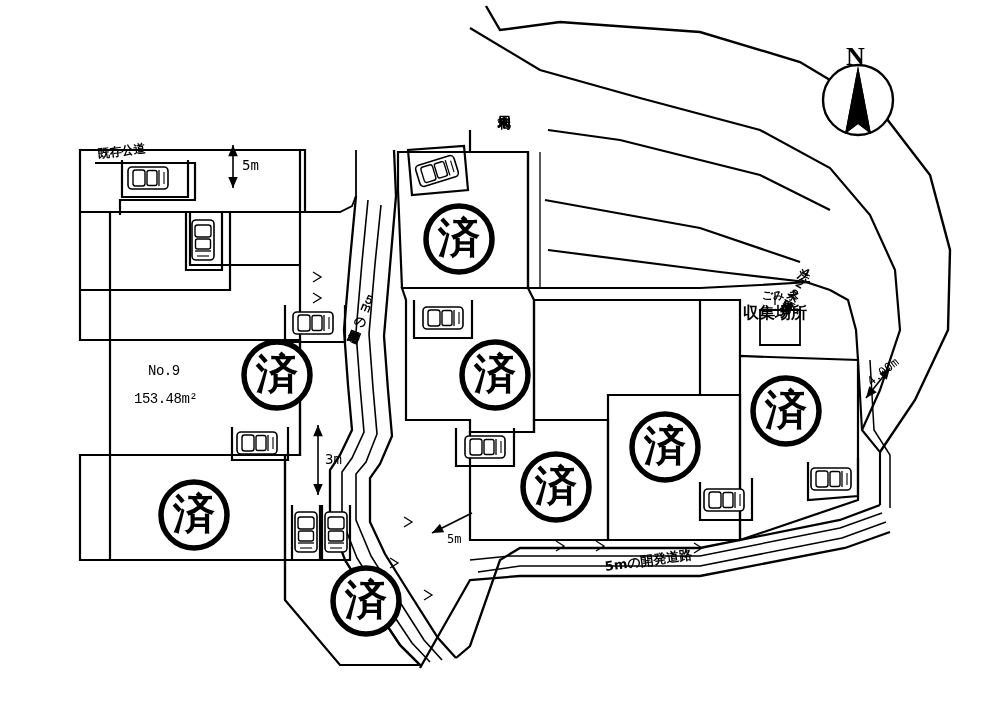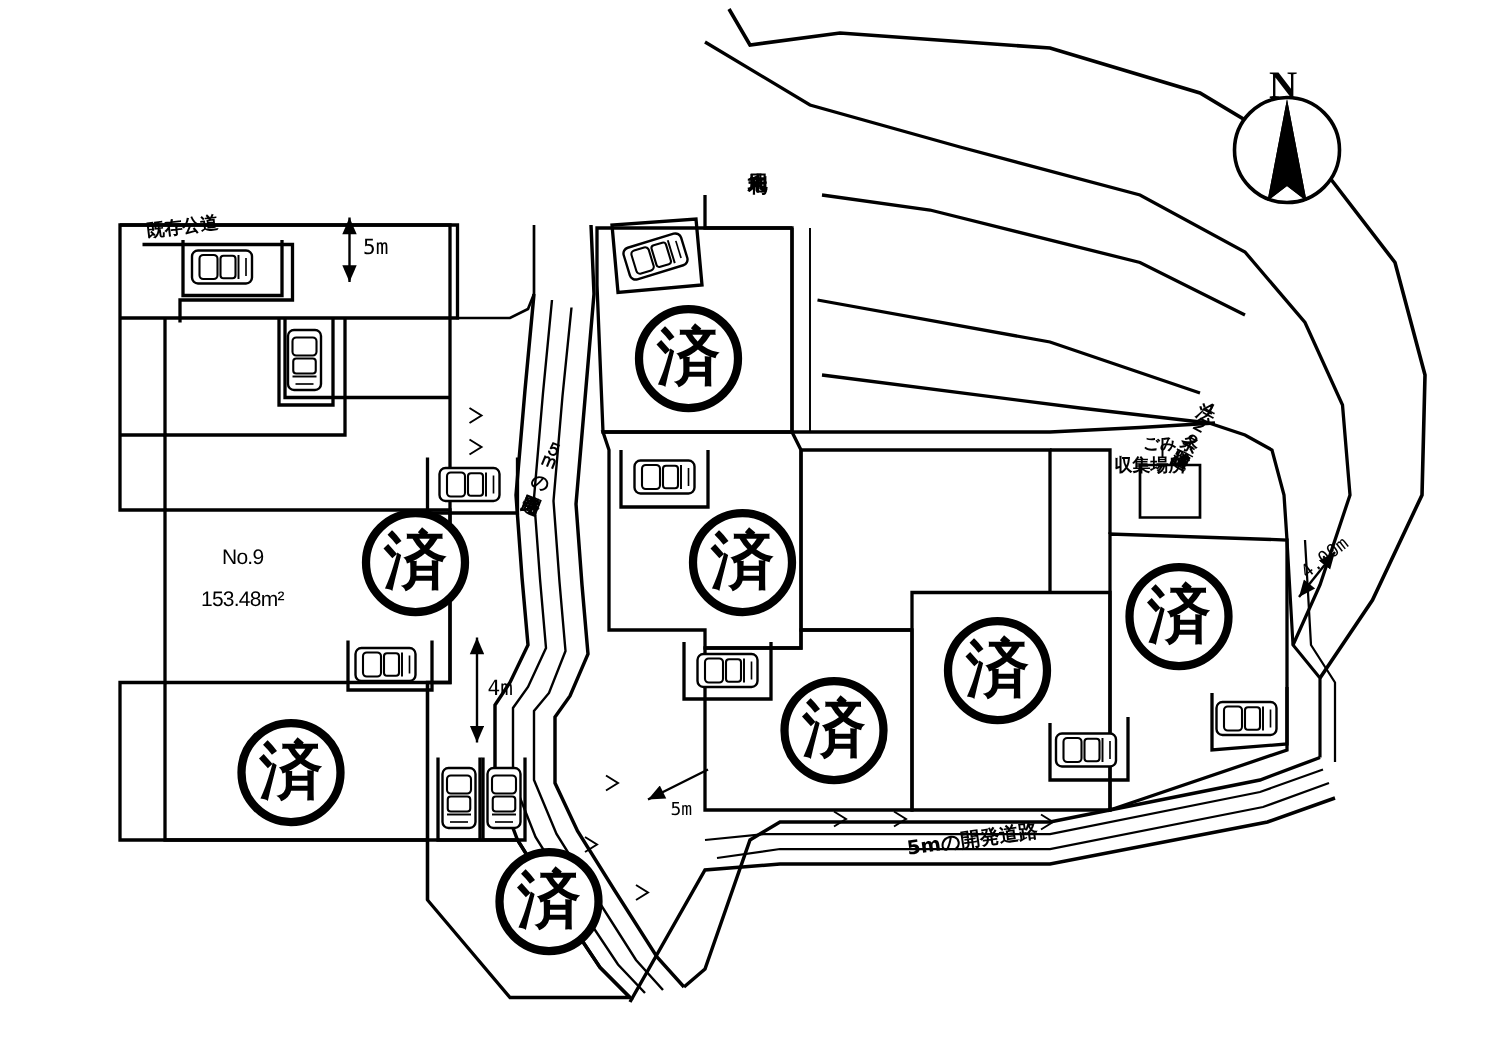--- a/index.html
+++ b/index.html
@@ -30,21 +30,21 @@
     font-family: "DejaVu Sans", sans-serif;
     white-space: nowrap;
     line-height: 1.05;
   }
   .lbl-compass-n {
     font-family: "Liberation Serif", serif;
     font-weight: bold;
     font-size: 26px;
   }
   .lbl-lotno {
-    font-family: Liberation Sans, sans-serif;
+    font-family: Liberation Mono, monospace;
     font-size: 14px;
     text-align: center;
     letter-spacing: -0.5px;
   }
   .lbl-dim {
     font-family: "DejaVu Sans Mono", monospace;
     font-size: 14px;
   }
   .lbl-jp {
     font-size: 13px;
@@ -225,30 +225,30 @@
   <div class="lbl lbl-compass-n" style="left:846px; top:43px;">N</div>
 
   <div class="lbl lbl-lotno" style="left:148px; top:364px;">No.9</div>
   <div class="lbl lbl-lotno" style="left:134px; top:392px;">153.48m²</div>
 
   <div class="lbl lbl-jp" style="left:97px; top:148px; transform:rotate(-7deg); transform-origin:left top; font-size:12px;">既存公道</div>
 
   <div class="lbl lbl-jp-v" style="left:497px; top:105px;">未利用地</div>
 
   <div class="lbl lbl-jp" style="left:762px; top:290px; font-size:11px;">ごみ</div>
-  <div class="lbl lbl-jp" style="left:743px; top:305px; font-size:12px;font-family:Liberation Mono, monospace;">収集場所</div>
+  <div class="lbl lbl-jp" style="left:743px; top:305px; font-size:16px;">収集場所</div>
 
   <div class="lbl lbl-jp-v" style="left:806px; top:258px; transform:rotate(28deg); transform-origin:left top; font-size:12px;">法４２条２項道路</div>
 
   <div class="lbl lbl-jp-v" style="left:368px; top:285px; transform:rotate(22deg); transform-origin:left top; font-size:12px;">５ｍの開発道路</div>
 
   <div class="lbl lbl-jp" style="left:604px; top:560px; transform:rotate(-8deg); transform-origin:left top; font-size:13px;">5mの開発道路</div>
 
   <div class="lbl lbl-dim" style="left:242px; top:158px;">5m</div>
-  <div class="lbl lbl-dim" style="left:325px; top:452px;">4m</div>
+  <div class="lbl lbl-dim" style="left:325px; top:452px;">3m</div>
   <div class="lbl lbl-dim" style="left:447px; top:533px; font-size:12px;">5m</div>
   <div class="lbl lbl-dim" style="left:865px; top:378px; font-size:12px; transform:rotate(-38deg); transform-origin:left top;">4.00m</div>
 
   <div id="stamp-text-layer">
       <div class="lbl" style="left: 438px; top: 216px; font-size: 42px; font-weight: bold; line-height: 44px; font-family: &quot;DejaVu Sans&quot;, sans-serif;">済</div>
       <div class="lbl" style="left: 474px; top: 352px; font-size: 42px; font-weight: bold; line-height: 44px; font-family: &quot;DejaVu Sans&quot;, sans-serif;">済</div>
       <div class="lbl" style="left: 256px; top: 352px; font-size: 42px; font-weight: bold; line-height: 44px; font-family: &quot;DejaVu Sans&quot;, sans-serif;">済</div>
       <div class="lbl" style="left: 535px; top: 464px; font-size: 42px; font-weight: bold; line-height: 44px; font-family: &quot;DejaVu Sans&quot;, sans-serif;">済</div>
       <div class="lbl" style="left: 644px; top: 424px; font-size: 42px; font-weight: bold; line-height: 44px; font-family: &quot;DejaVu Sans&quot;, sans-serif;">済</div>
       <div class="lbl" style="left: 765px; top: 388px; font-size: 42px; font-weight: bold; line-height: 44px; font-family: &quot;DejaVu Sans&quot;, sans-serif;">済</div>

